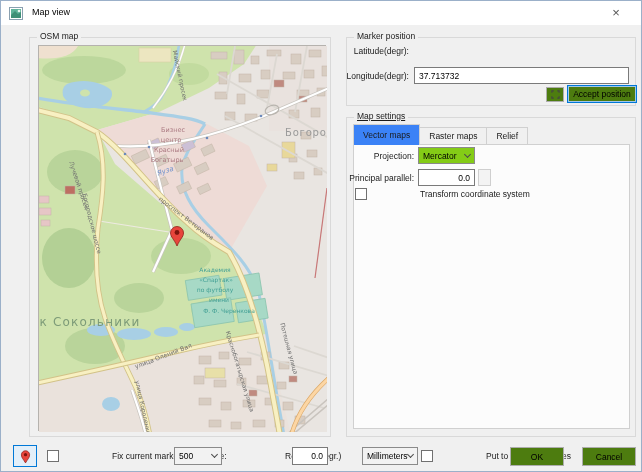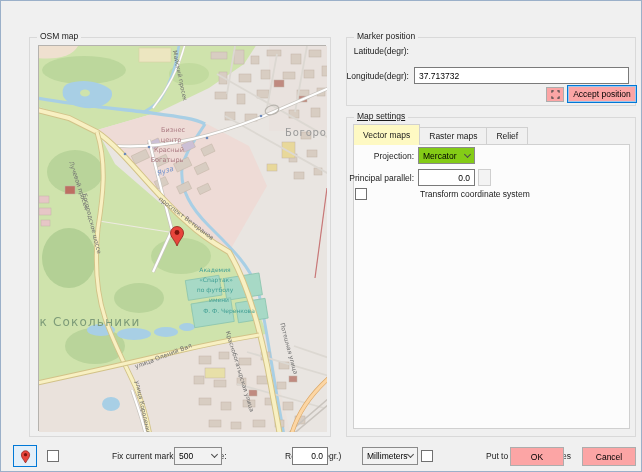--- a/index.html
+++ b/index.html
@@ -17,48 +17,60 @@
     font-size:13px; color:#555; cursor:default; }
   
   .groupbox{ position:absolute; border:1px solid #d9d9d9; }
   .grouplabel{ position:absolute; font-size:8.5px; color:#1a1a1a; background:#f0f0f0; padding:0 3px; white-space:nowrap; }
   
   .winlabel{ position:absolute; font-size:8.5px; color:#1a1a1a; white-space:nowrap;padding-left:48px; }
   .winlabel.r{ text-align:right; }
   .textinput{ position:absolute; background:#fff; border:1px solid #7a7a7a; font-size:8.5px; color:#000;
     display:flex; align-items:center; padding:0 4px; white-space:nowrap; overflow:hidden; }
   .textinput.num{ justify-content:flex-end; }
-  .btn{ position:absolute; background:#fca5a5; border:1px solid #adadad; font-size:8.5px; color:#000;
+  .btn{ position:absolute; background:#4d7c0f; border:1px solid #adadad; font-size:8.5px; color:#000;
     display:flex; align-items:center; justify-content:center; white-space:nowrap; }
   .btn.default{ border:1px solid #0078d7; box-shadow: inset 0 0 0 1px #9ec7ec; }
   .btn.toggled{ border:1px solid #0078d7; background:#e3eff9; }
   .btn.disabled{ background:#f3f3f3; border:1px solid #cfcfcf; }
   .checkbox{ position:absolute; width:12px; height:12px; background:#fff; border:1px solid #707070; }
   .combo{ position:absolute; background:#f2f2f2; border:1px solid #8a8a8a; font-size:8.5px; color:#000;
     display:flex; align-items:center; padding:0 14px 0 4px; white-space:nowrap; overflow:hidden; }
   .combo .arrow{ position:absolute; right:4px; top:50%; width:5px; height:5px; margin-top:-4px;
     border-right:1.2px solid #4a4a4a; border-bottom:1.2px solid #4a4a4a; transform:rotate(45deg); }
   
   #tabstrip{ position:absolute; left:352px; top:123px; display:flex; align-items:flex-end; height:21px; }
   .tab{ height:18px; display:flex; align-items:center; padding:0 9px; font-size:8.5px; color:#1a1a1a;
     background:#f0f0f0; border:1px solid #d0d0d0; border-left:none; }
   .tab:first-child{ border-left:1px solid #d0d0d0; }
-  .tab.active{ height:21px; background:#fef9c3; border-bottom:none; position:relative; z-index:3; border-left:1px solid #d0d0d0; }
+  .tab.active{ height:21px; background:#3b82f6; border-bottom:none; position:relative; z-index:3; border-left:1px solid #d0d0d0; }
   #tabpanel{ position:absolute; left:352px; top:143px; width:277px; height:285px; background:#fcfcfc;
     border:1px solid #d0d0d0; z-index:1; }
   
   #map-wrap{ position:absolute; left:37px; top:44px; width:288px; height:386px; border:1px solid #b5b2ae; background:#e9e5e1; }
   #map-wrap svg{ display:block; }
   svg text{ font-family:"DejaVu Sans", sans-serif; }
 </style>
 </head>
 <body>
 
 <div id="dialog">
 
+  <div id="titlebar">
+    <span id="app-icon">
+      <svg width="14" height="13" viewBox="0 0 14 13">
+        <rect x="0.5" y="0.5" width="13" height="12" fill="#ffffff" stroke="#8aa0b0"></rect>
+        <rect x="2" y="2" width="10" height="9" fill="#5fb39a"></rect>
+        <path d="M2,8 L6,4 L9,7 L12,5 L12,11 L2,11 Z" fill="#3f8f77"></path>
+        <circle cx="10" cy="4" r="1.3" fill="#eaf6f0"></circle>
+      </svg>
+    </span>
+    <span id="title-text">Map view</span>
+    <div id="close-btn">×</div>
+  </div>
 
   <div class="groupbox" style="left:28px; top:36px; width:302px; height:400px;"></div>
   <span class="grouplabel" style="left:36px; top:30px;">OSM map</span>
 
   <div id="map-wrap">
     <svg width="288" height="386" viewBox="0 0 288 386">
 
       <rect x="0" y="0" width="288" height="386" fill="#e9e5e1"></rect>
 
       <g>

